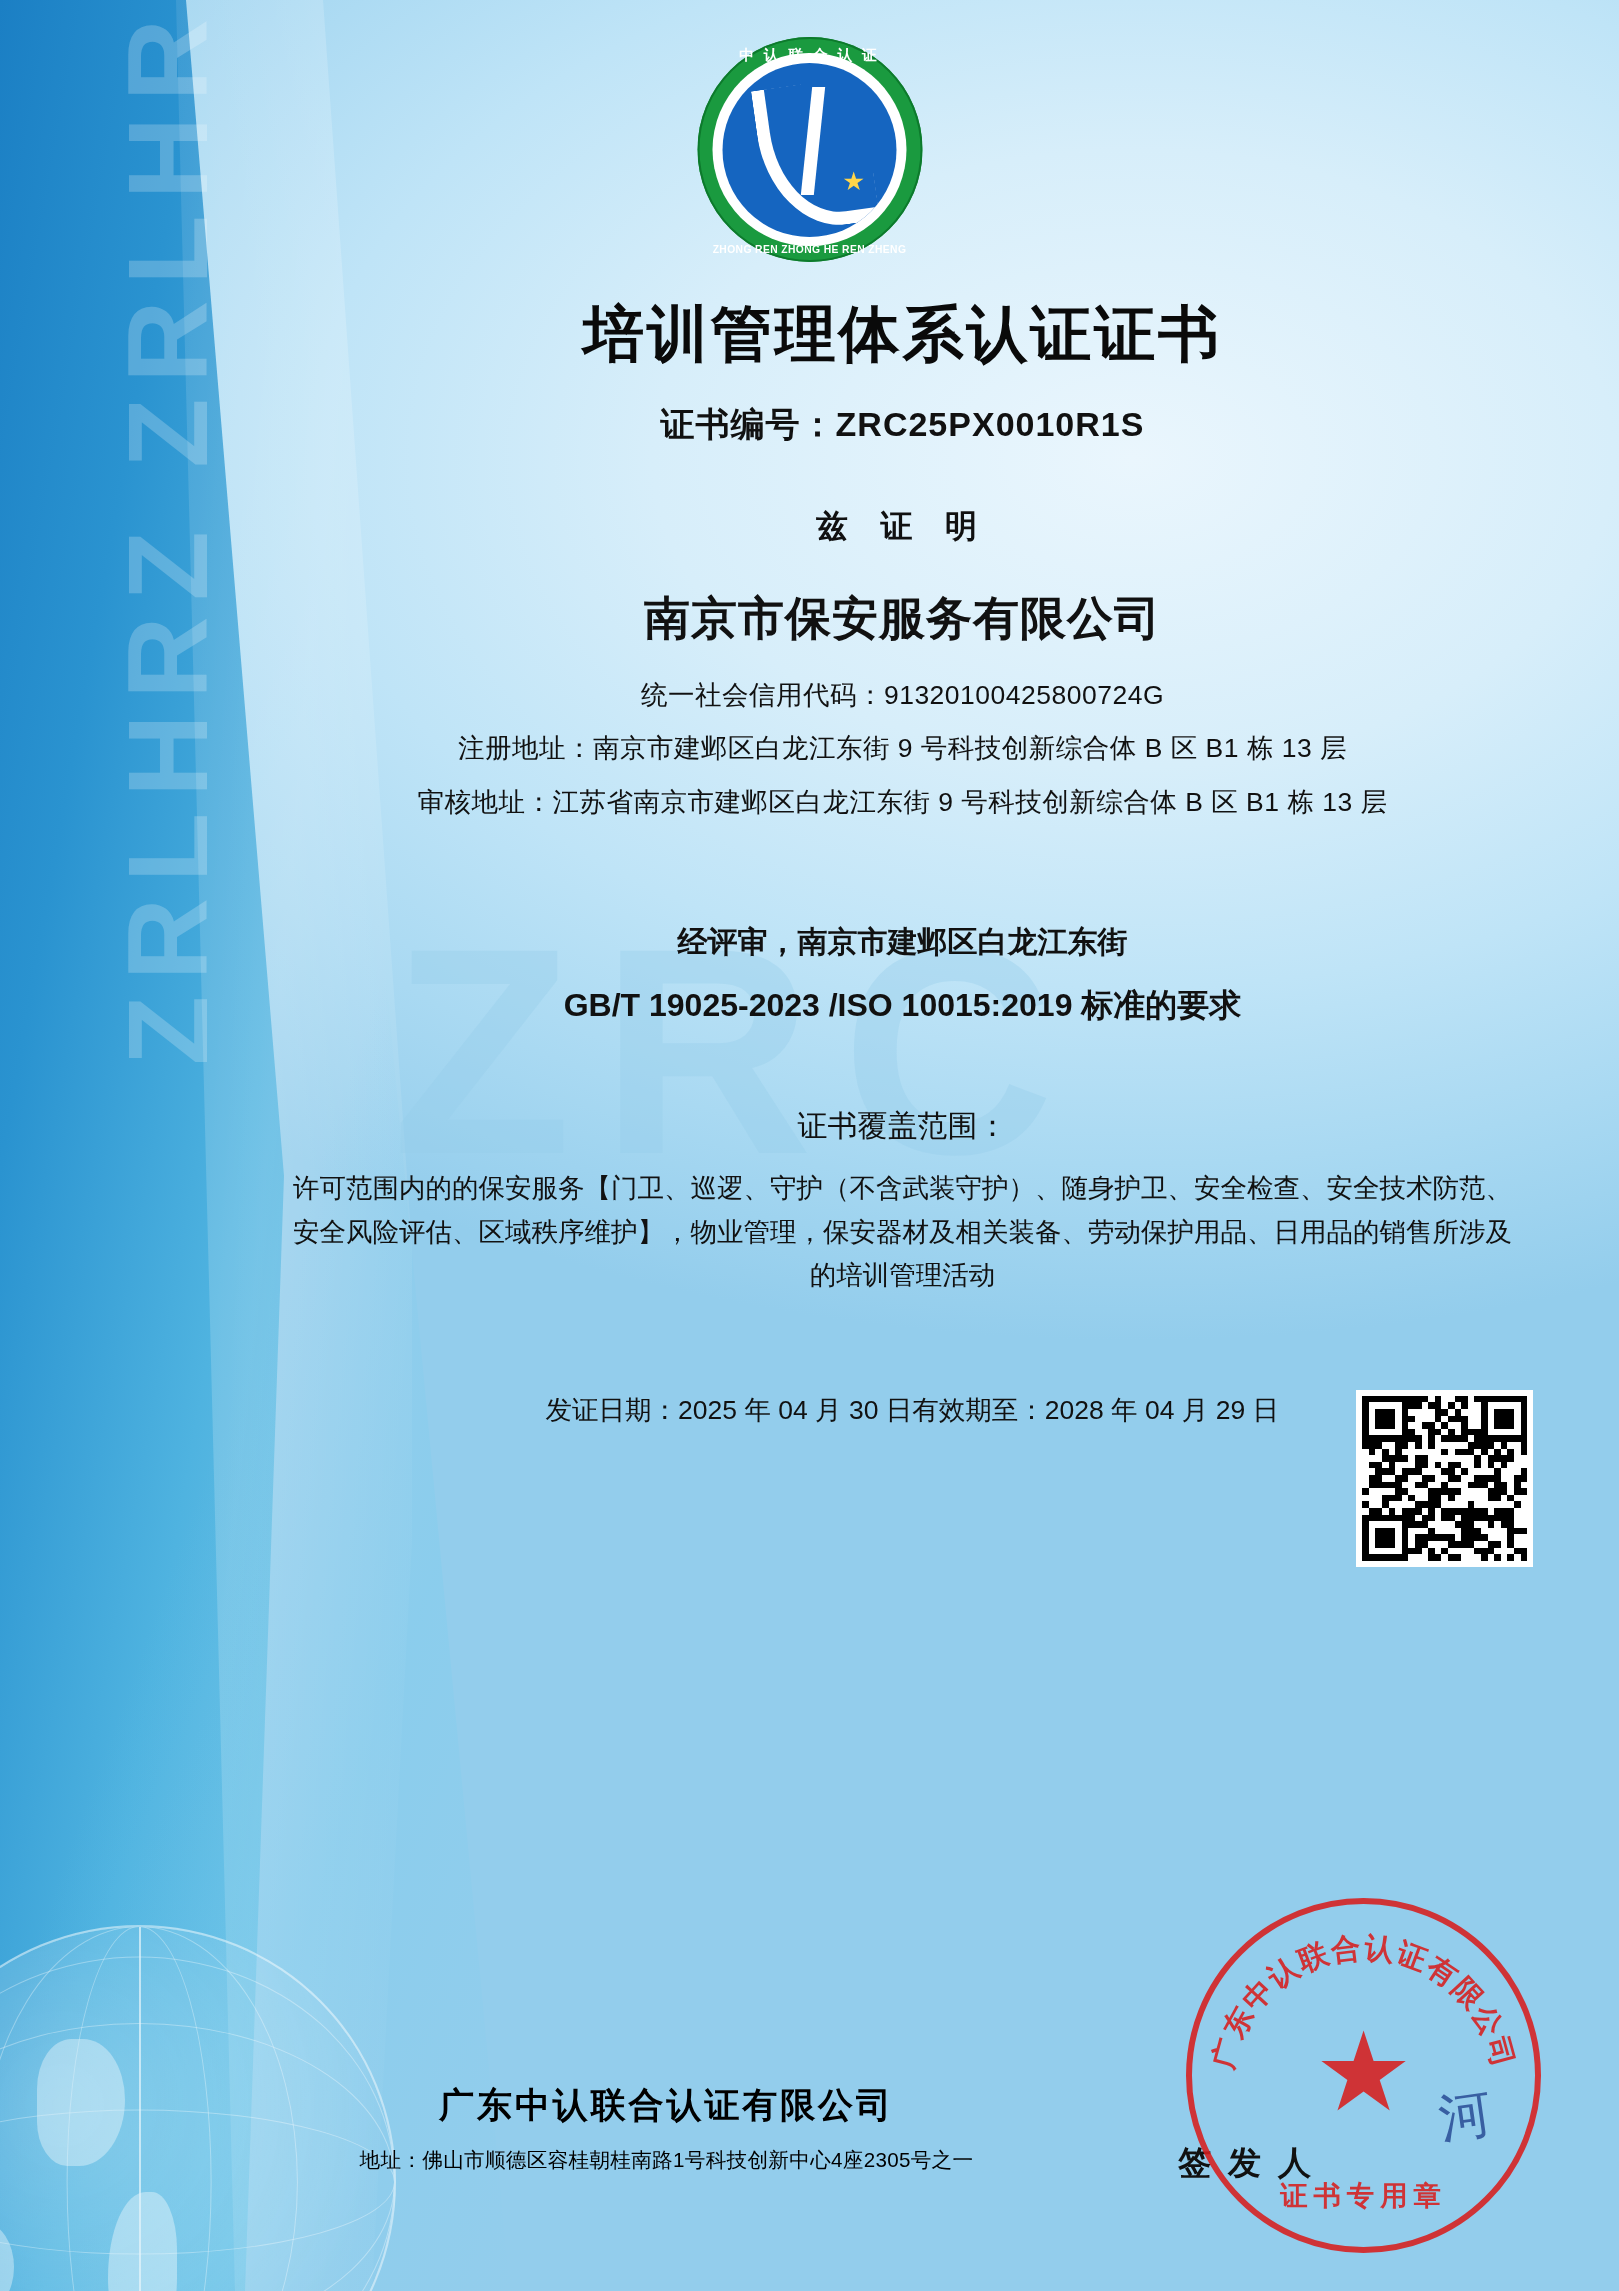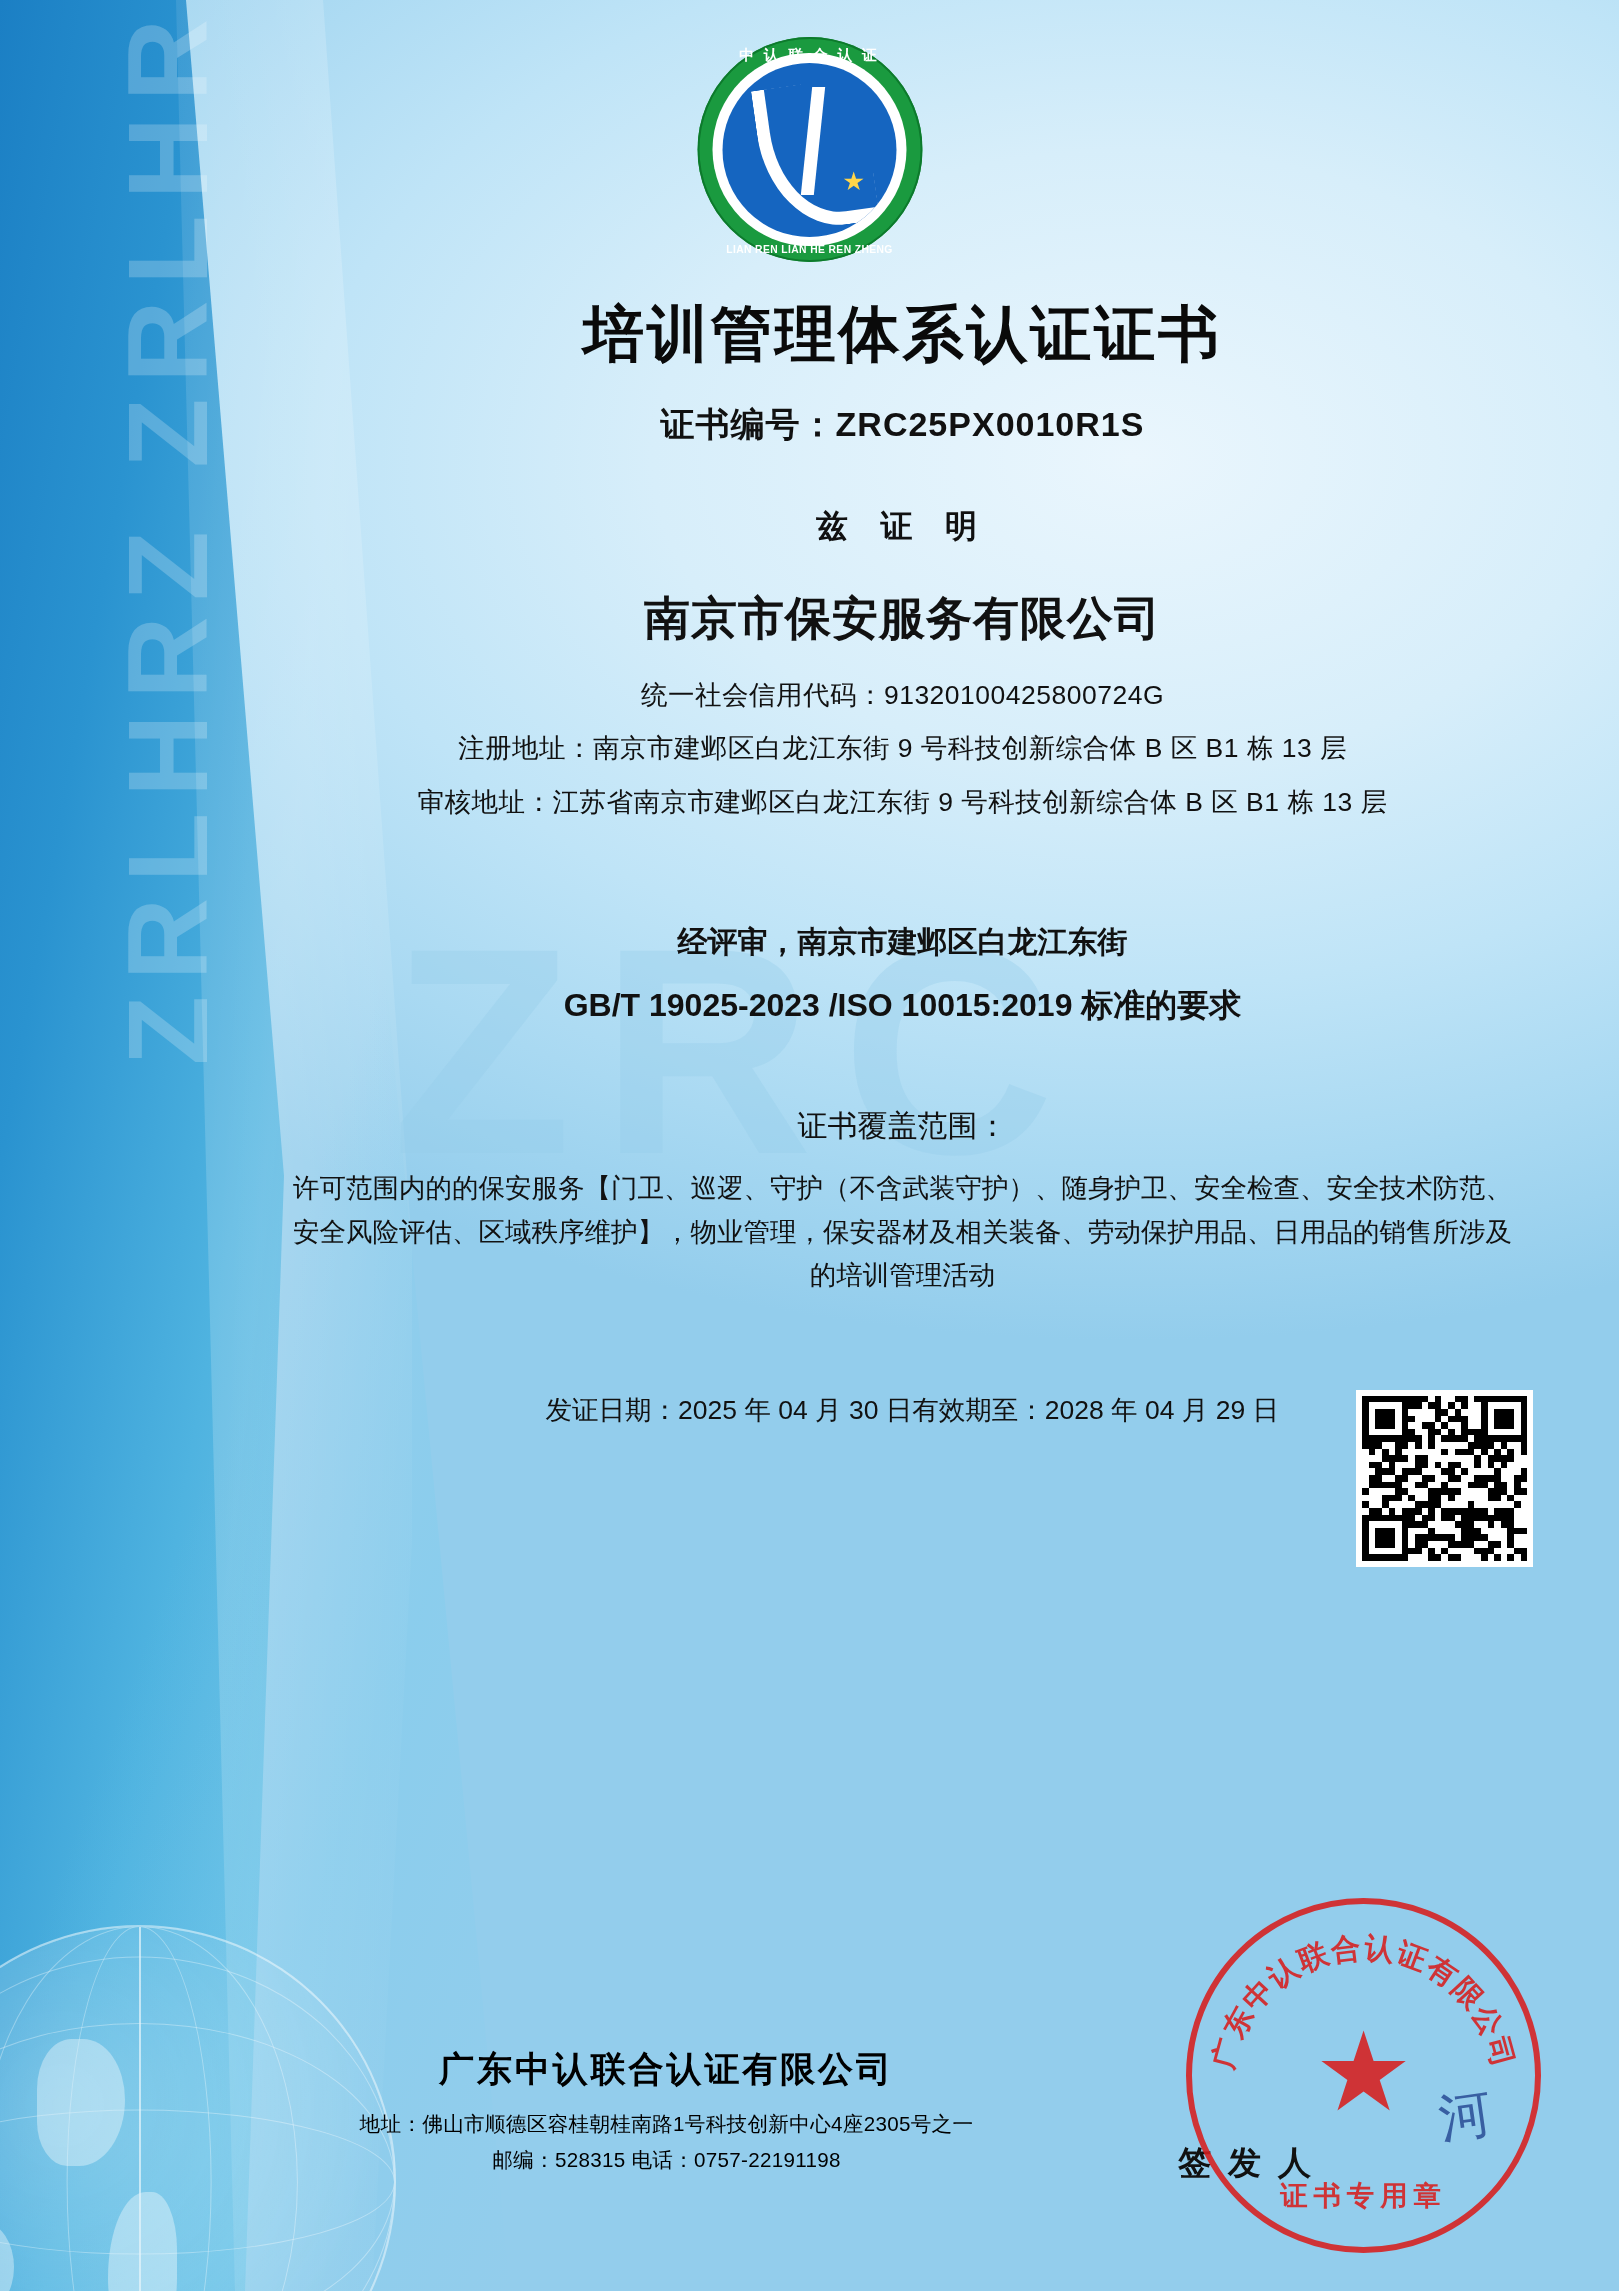--- a/index.html
+++ b/index.html
@@ -387,21 +387,21 @@
       <div style="width:100%;height:88%"></div>
     </div>
     <div class="continent" style="left:30%;top:22%;width:88px;height:127px;border-radius:45% 55% 60% 40%;"></div>
     <div class="continent" style="left:44%;top:52%;width:69px;height:157px;border-radius:60% 40% 50% 50%;"></div>
     <div class="continent" style="left:14%;top:58%;width:59px;height:88px;border-radius:50%;"></div>
   </div>
 
   <div class="logo-wrap">
     <div class="logo-outer"></div>
     <div class="logo-text-top">中 认 联 合 认 证</div>
-    <div class="logo-text-bottom">LIAN REN LIAN HE REN ZHENG</div>
+    <div class="logo-text-bottom">ZHONG REN ZHONG HE REN ZHENG</div>
     <div class="logo-inner"></div>
     <div class="logo-core">
       <div class="swoosh"></div>
       <div class="bar"></div>
       <div class="star">★</div>
     </div>
   </div>
 
   <div class="content">
     <div class="title">培训管理体系认证证书</div>
@@ -1060,21 +1060,20 @@
         <i></i>
         <i style="background: rgb(255, 255, 255);"></i>
         <i></i>
       </div>
   </div>
 
 
   <div class="issuer">
     <div class="issuer-name">广东中认联合认证有限公司</div>
     <div class="issuer-addr">地址：佛山市顺德区容桂朝桂南路1号科技创新中心4座2305号之一</div>
-    <div class="issuer-contact">邮编：528315     电话：0757-22191198</div>
   </div>
 
   <div class="signature">签 发 人</div>
 
   <div class="seal">
     <svg class="seal-arc" viewBox="0 0 350 350">
       <defs>
         <path id="arcpath" d="M 40,190 A 135,135 0 1 1 310,190" fill="none"></path>
       </defs>
       <text text-anchor="middle">

